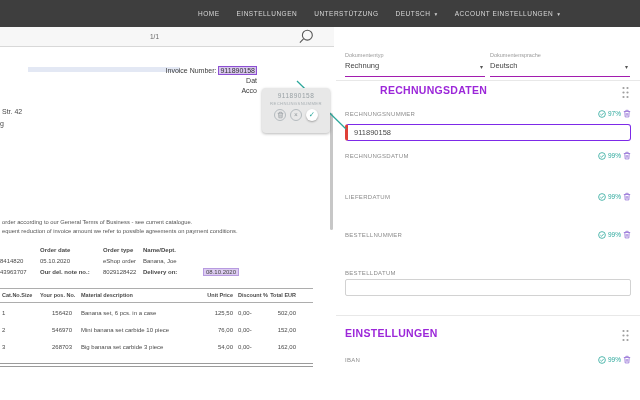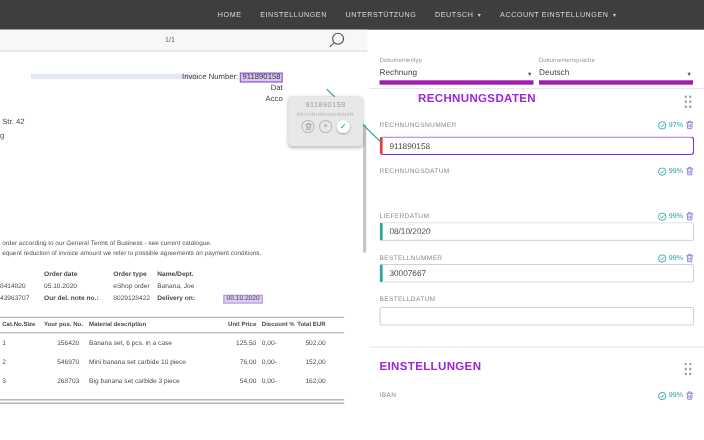--- a/index.html
+++ b/index.html
@@ -49,21 +49,21 @@
   .popup-btns { display:flex; justify-content:center; gap:4px; margin-top:3px; }
   .pbtn { width:12px; height:12px; border-radius:50%; border:1px solid #b5bbbf;
     color:#8f969a; font-size:6.5px; line-height:10px; text-align:center; cursor:pointer;
     display:flex; align-items:center; justify-content:center; }
   .pbtn.confirm { background:#fff; border:none; color:#2aa79b; font-size:7.5px;
     box-shadow:0 1px 2px rgba(0,0,0,.3); }
   .leader { position:absolute; left:0; top:0; width:640px; height:400px;
     pointer-events:none; z-index:5; }
   
   .panel { position:absolute; left:336px; top:47px; width:304px; height:353px; background:#fff; }
-  .sel { position:absolute; top:5px; height:25px; border-bottom:4px solid #a21caf; cursor:pointer; }
+  .sel { position:absolute; top:5px; height:25px; border-bottom:1px solid #a21caf; cursor:pointer; }
   .sel1 { left:9px; width:140px; }
   .sel2 { left:154px; width:140px; }
   .sel-label { font-size:5.5px; color:#9a9a9a; }
   .sel-value { font-size:7.5px; color:#444; margin-top:3px; }
   .sel-caret { position:absolute; right:2px; top:11px; font-size:6px; color:#555; }
   .panel-divider { position:absolute; left:0; width:304px; height:1px; background:#e8e8e8; }
   .section-title { position:absolute; left:9px; font-size:10.5px; font-weight:bold;
     color:#9c27d9; letter-spacing:.3px; }
   .drag { position:absolute; right:10px; cursor:grab; }
   .frow { position:absolute; left:9px; width:286px; display:flex;
@@ -267,36 +267,34 @@
         <svg width="8" height="8" viewBox="0 0 10 10">
           <circle cx="5" cy="5" r="4.2" fill="none" stroke="#2aa79b" stroke-width="1"></circle>
           <path d="M3 5.2l1.4 1.4L7.2 3.6" fill="none" stroke="#2aa79b" stroke-width="1"></path>
         </svg>
         <span class="conf">99%</span>
         <svg width="8" height="9" viewBox="0 0 10 11">
           <path d="M1 3h8M3.5 3V1.5h3V3M2.2 3l.5 6.8h4.6L7.8 3M4.1 4.9v3.4M5.9 4.9v3.4" stroke="#8a63d2" stroke-width="0.9" fill="none"></path>
         </svg>
       </span>
     </div>
-    <input class="finput teal" style="top: 155px;" value="08/10/2020">
 
     <div class="frow" style="top:183px;">
       <span class="flabel">BESTELLNUMMER</span>
       <span class="fbadge">
         <svg width="8" height="8" viewBox="0 0 10 10">
           <circle cx="5" cy="5" r="4.2" fill="none" stroke="#2aa79b" stroke-width="1"></circle>
           <path d="M3 5.2l1.4 1.4L7.2 3.6" fill="none" stroke="#2aa79b" stroke-width="1"></path>
         </svg>
         <span class="conf">99%</span>
         <svg width="8" height="9" viewBox="0 0 10 11">
           <path d="M1 3h8M3.5 3V1.5h3V3M2.2 3l.5 6.8h4.6L7.8 3M4.1 4.9v3.4M5.9 4.9v3.4" stroke="#8a63d2" stroke-width="0.9" fill="none"></path>
         </svg>
       </span>
     </div>
-    <input class="finput teal" style="top: 193px;" value="30007667">
 
     <div class="frow" style="top:223px;">
       <span class="flabel">BESTELLDATUM</span>
     </div>
     <input class="finput plain" style="top: 232px;" value="">
 
     <div class="panel-divider" style="top:268px;"></div>
 
     <div class="section-title" style="top:280px;">EINSTELLUNGEN</div>
     <svg class="drag" style="top:282px;" width="9" height="13" viewBox="0 0 9 13">

